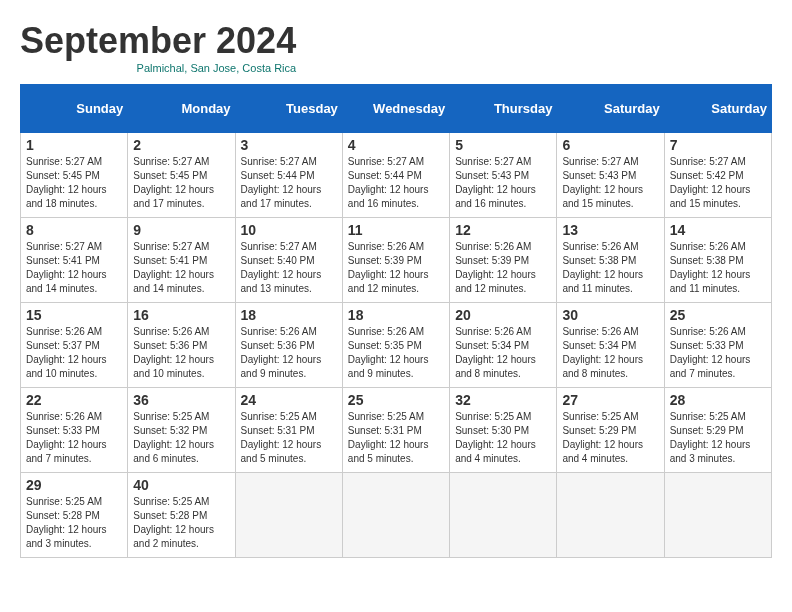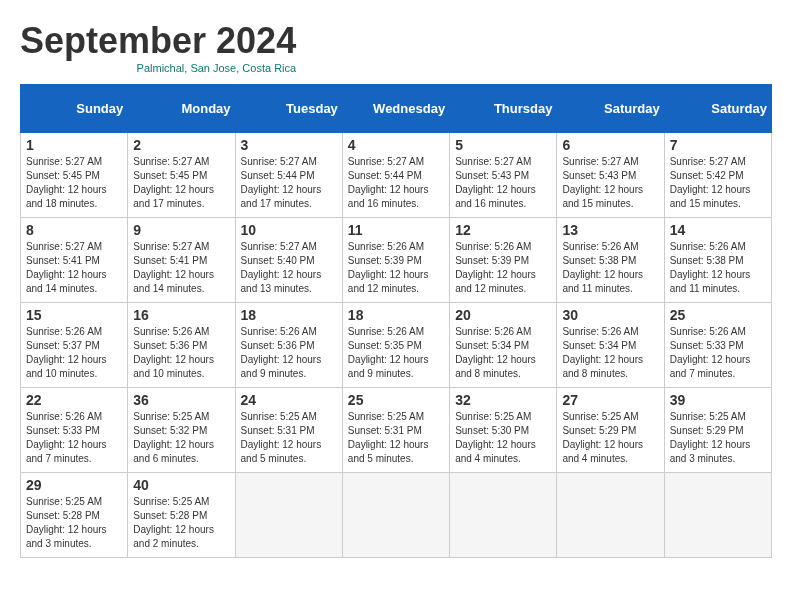--- a/index.html
+++ b/index.html
@@ -325,21 +325,21 @@
         </td>
         <td>
           <span class="day-number">27</span>
           <div class="day-info">
             Sunrise: 5:25 AM<br>
             Sunset: 5:29 PM<br>
             Daylight: 12 hours and 4 minutes.
           </div>
         </td>
         <td>
-          <span class="day-number">39</span>
+          <span class="day-number">28</span>
           <div class="day-info">
             Sunrise: 5:25 AM<br>
             Sunset: 5:29 PM<br>
             Daylight: 12 hours and 3 minutes.
           </div>
         </td>
       </tr>
       <tr>
         <td>
           <span class="day-number">29</span>

